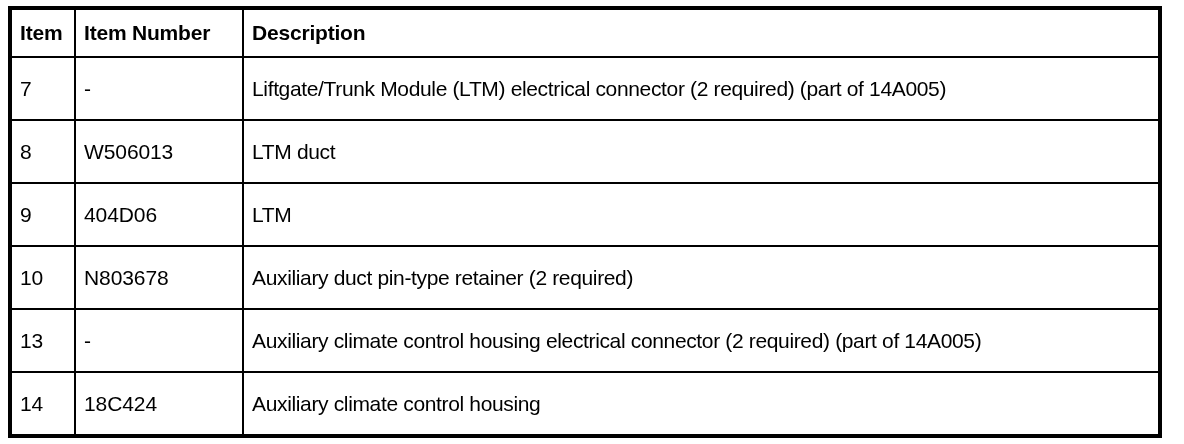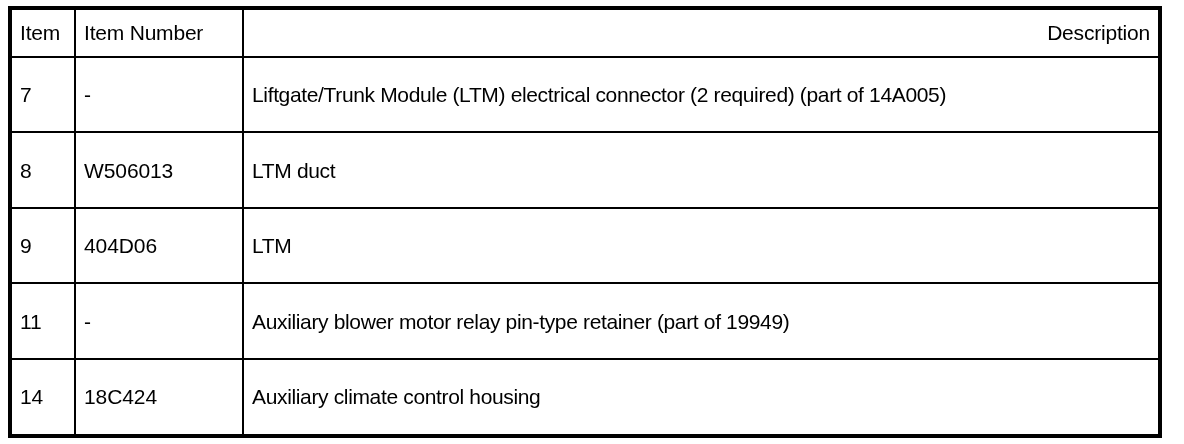--- a/index.html
+++ b/index.html
@@ -45,31 +45,31 @@
     white-space: nowrap;
     overflow: hidden;
   }
 
   
   col.col-item { width: 65px; }
   col.col-part { width: 168px; }
   col.col-desc { width: auto; }
 
   thead th {
-    font-weight: normal;
+    font-weight: bold;
     font-size: 21px;
     height: 46px;
     letter-spacing: -0.2px;
   }
   thead th.th-item,
   thead th.th-part {
     text-align: left;
   }
   thead th.th-desc {
-    text-align: right;
+    text-align: left;
   }
 
   tbody td {
     height: 48px;
     font-weight: normal;
     text-align: left;
     letter-spacing: -0.1px;
   }
 
   tbody td.cell-desc {
@@ -103,23 +103,28 @@
         <td class="cell-item">8</td>
         <td class="cell-part">W506013</td>
         <td class="cell-desc">LTM duct</td>
       </tr>
       <tr>
         <td class="cell-item">9</td>
         <td class="cell-part">404D06</td>
         <td class="cell-desc">LTM</td>
       </tr>
       <tr>
-        <td class="cell-item">11</td>
+        <td class="cell-item">10</td>
+        <td class="cell-part">N803678</td>
+        <td class="cell-desc">Auxiliary duct pin-type retainer (2 required)</td>
+      </tr>
+      <tr>
+        <td class="cell-item">13</td>
         <td class="cell-part">-</td>
-        <td class="cell-desc">Auxiliary blower motor relay pin-type retainer (part of 19949)</td>
+        <td class="cell-desc">Auxiliary climate control housing electrical connector (2 required) (part of 14A005)</td>
       </tr>
       <tr>
         <td class="cell-item">14</td>
         <td class="cell-part">18C424</td>
         <td class="cell-desc">Auxiliary climate control housing</td>
       </tr>
     </tbody>
   </table>
 </div>
 

